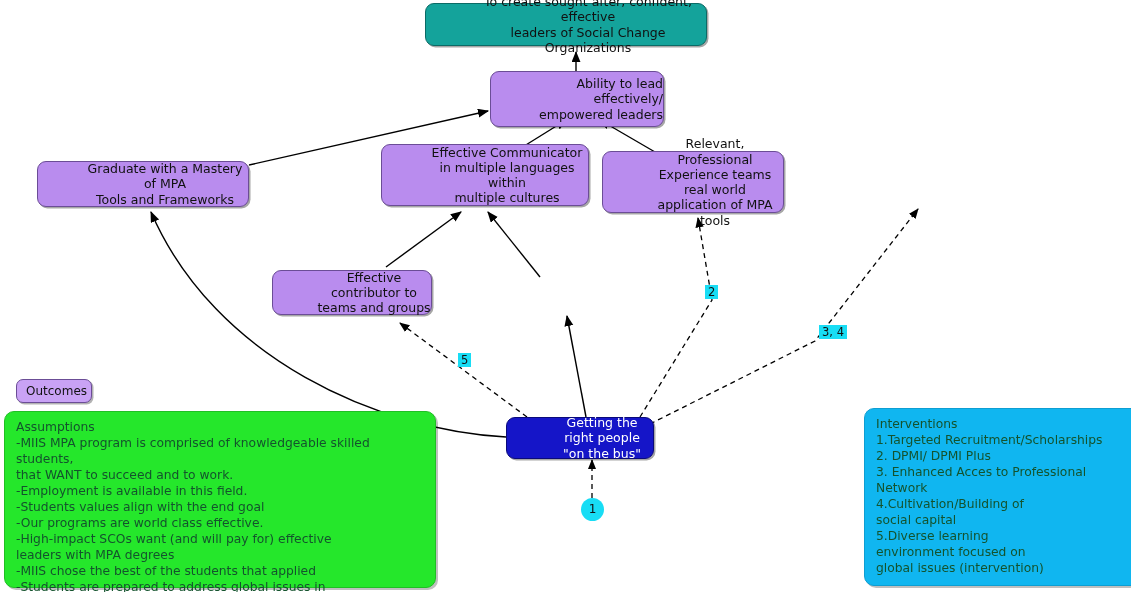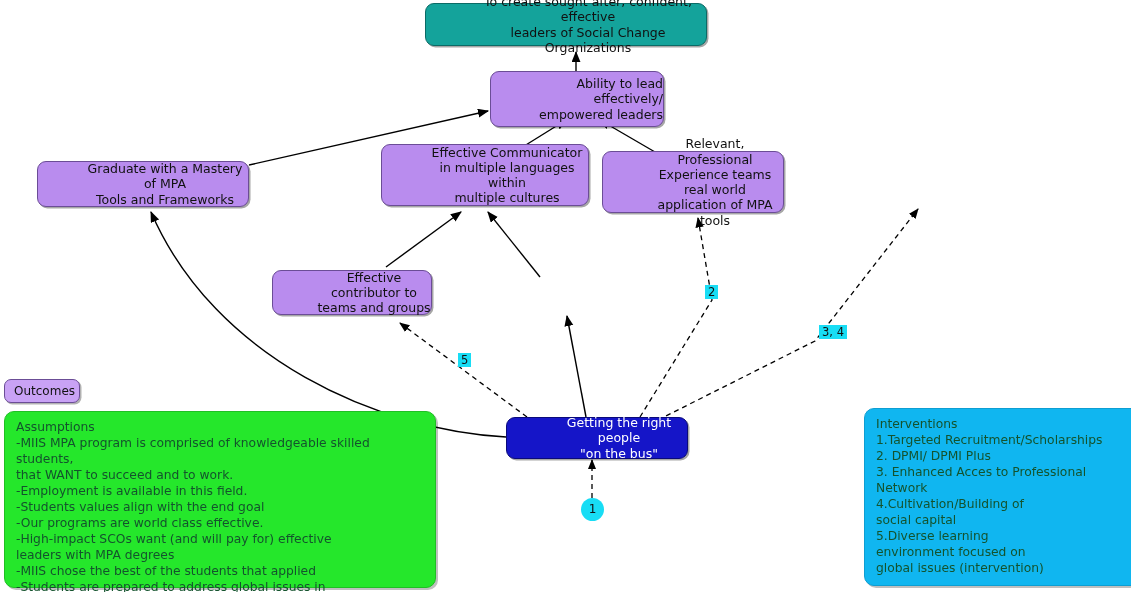--- a/index.html
+++ b/index.html
@@ -58,20 +58,21 @@
     box-sizing: border-box;
     background: #c9a2f5;
     border: 1px solid #6b4d96;
     border-radius: 7px;
     font-size: 12px;
     color: #111111;
     display: flex;
     align-items: center;
     padding: 0 9px;
     box-shadow: 1.5px 1.5px 0 rgba(0,0,0,0.3);
+    margin-left: 12px;
   }
   .panel {
     position: absolute;
     box-sizing: border-box;
     border-radius: 10px;
     font-size: 12.3px;
     line-height: 1.30;
     color: #14532d;
     padding: 8px 10px 8px 11px;
     white-space: pre-line;
@@ -157,21 +158,21 @@
 
   <div class="node outcome" style="left:602px; top:151px; width:182px; height:62px;">Relevant, Professional
 Experience teams real world
 application of MPA tools</div>
 
 
   <div class="node outcome" style="left:272px; top:270px; width:160px; height:45px;">Effective contributor to
 teams and groups</div>
 
 
-  <div class="node input" style="left:506px; top:417px; width:182px; height:42px;">Getting the right people
+  <div class="node input" style="left:506px; top:417px; width:148px; height:42px;">Getting the right people
 "on the bus"</div>
 
   <div class="legend-chip" style="left:4px; top:379px; width:76px; height:24px;">Outcomes</div>
 
   <div class="edge-label round" style="left:581px; top:498px;">1</div>
 
   <div class="edge-label" style="left:705px; top:285px;">2</div>
 
   <div class="edge-label" style="left:819px; top:325px;">3, 4</div>
 

